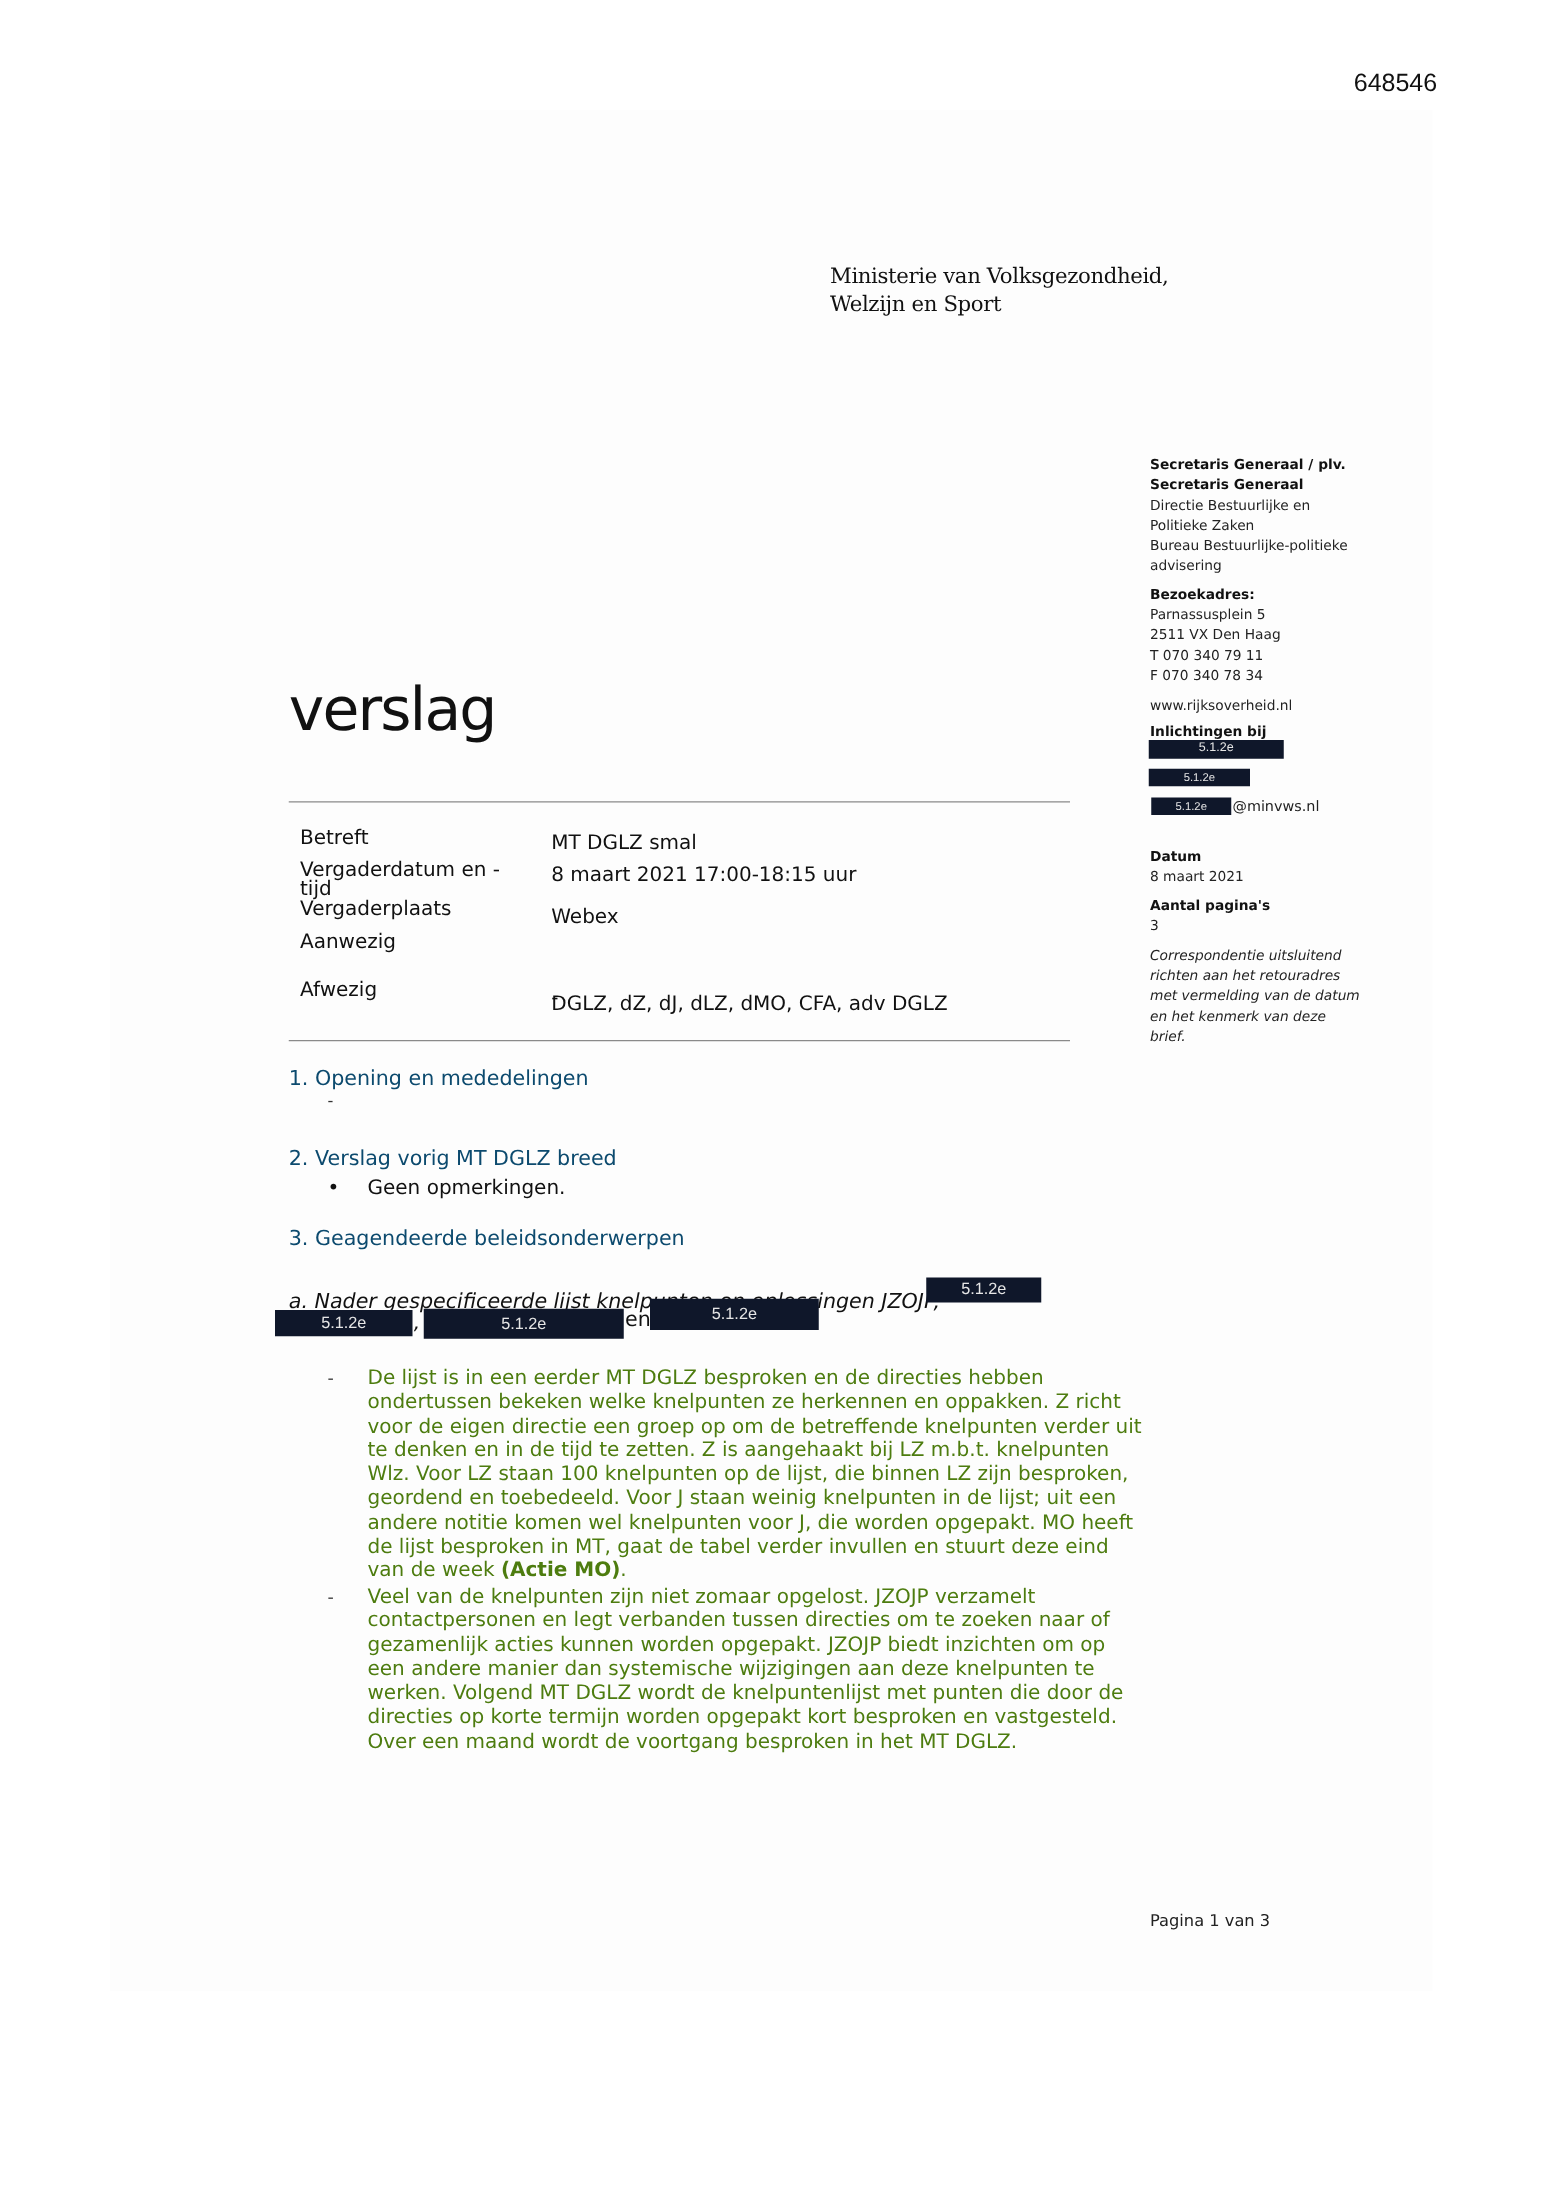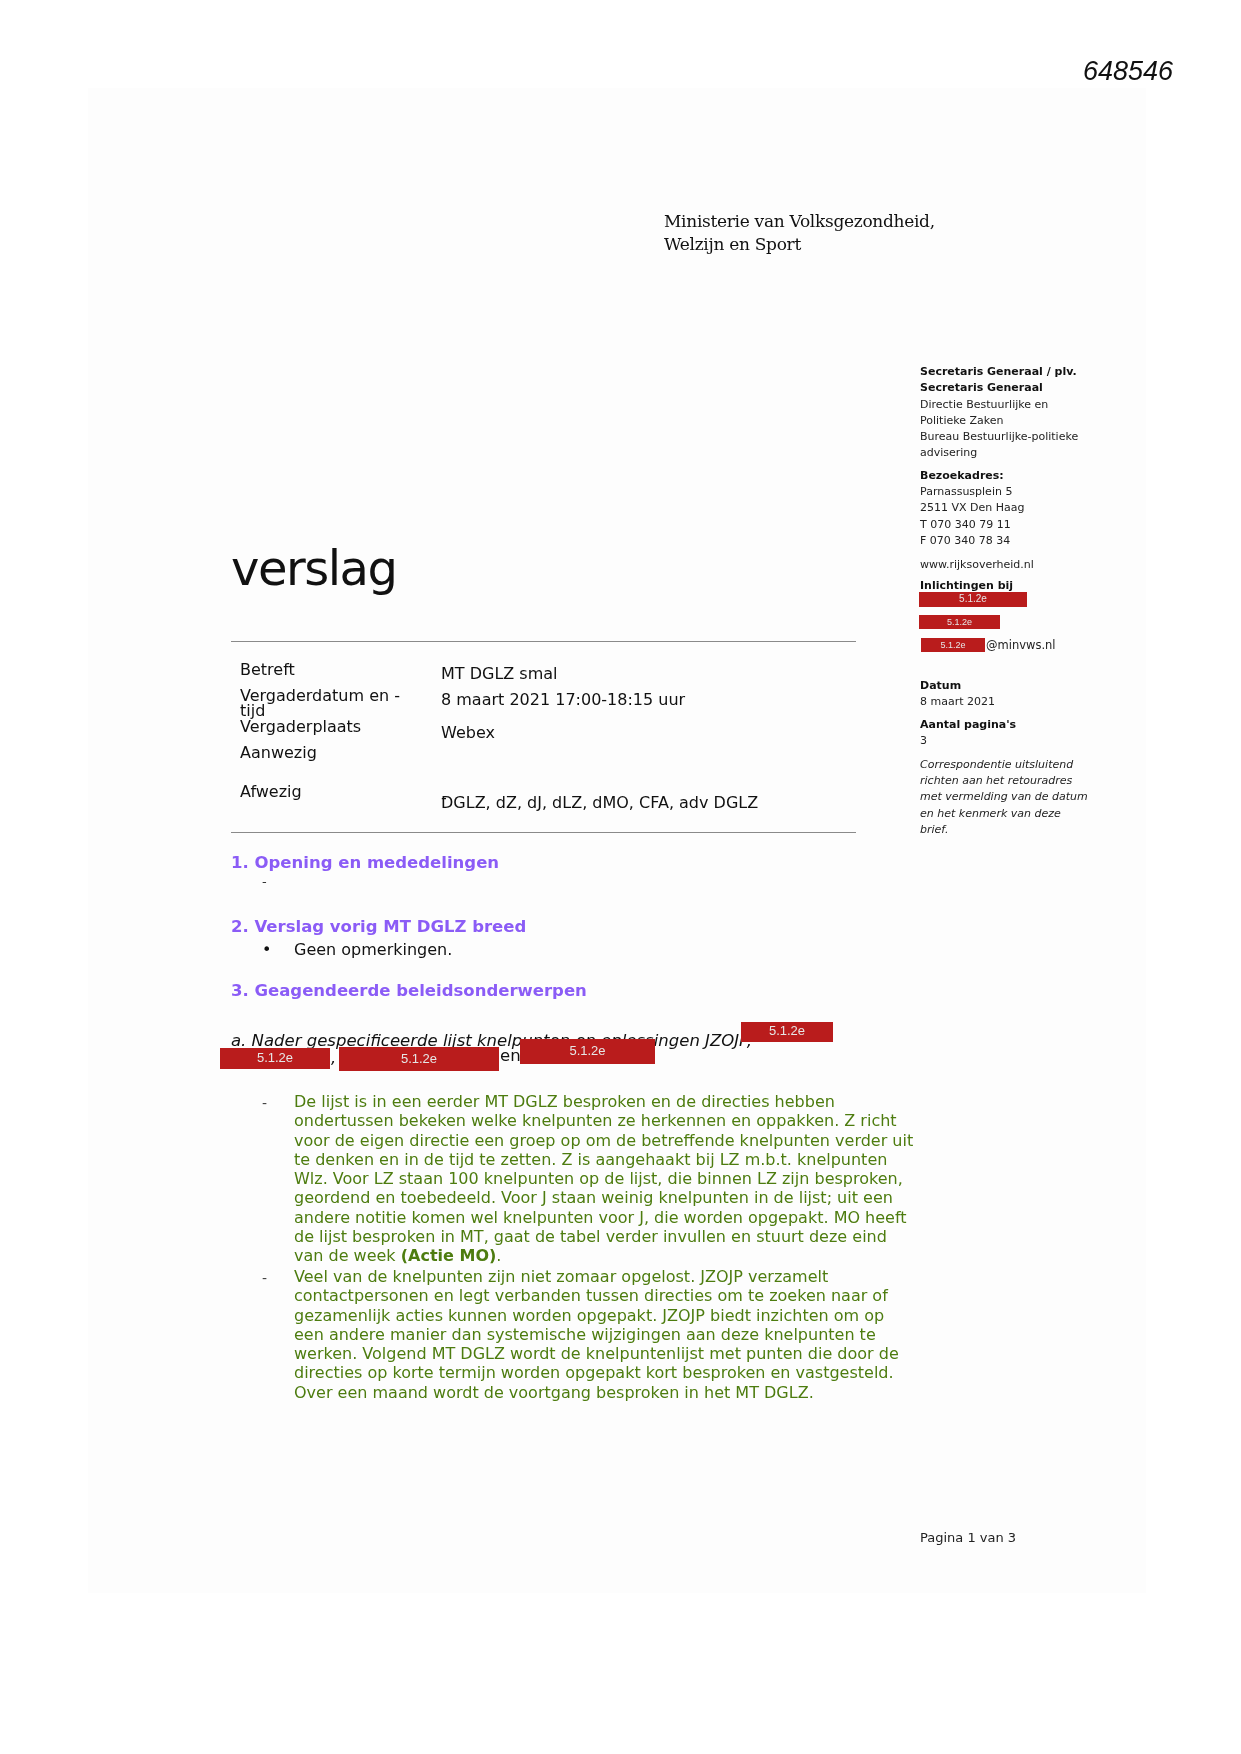--- a/index.html
+++ b/index.html
@@ -7,51 +7,51 @@
       width: 1241px; height: 1754px; position: relative; overflow: hidden;
       background: #ffffff; color: #111;
       font-family: "DejaVu Sans", sans-serif;
     }
     .page-bg {
       position: absolute; left: 88px; top: 88px; width: 1058px; height: 1505px;
       background: #fdfdfd;
     }
     .doc-id {
       position: absolute; left: 1083px; top: 56px;
-      font-family: "Liberation Sans", sans-serif; font-size: 27px; color: #111; font-style: italic;
+      font-family: "Liberation Sans", sans-serif; font-size: 20px; color: #111;
     }
     .ministry {
       position: absolute; left: 664px; top: 210px;
       font-family: "DejaVu Serif", serif; font-size: 17px; line-height: 23px; color: #111;
       letter-spacing: -0.3px;
     }
     .doc-type {
       position: absolute; left: 231px; top: 540px;
       font-family: "DejaVu Sans", sans-serif; font-size: 48px; color: #111;
       letter-spacing: -1.5px; font-weight: normal;
     }
     .rule { position: absolute; left: 231px; width: 625px; height: 0; border-top: 1.5px solid #8a8a8a; }
     .meta-table { position: absolute; left: 240px; top: 662px; width: 600px; font-size: 16px; }
     .meta-row { position: absolute; left: 0; width: 600px; }
     .meta-label { position: absolute; left: 0; width: 190px; line-height: 15px; }
     .meta-value { position: absolute; left: 201px; white-space: nowrap; }
 
     .section-h {
-      position: absolute; left: 231px; font-weight: bold; font-size: 16.5px; color: #8b5cf6;
+      position: absolute; left: 231px; font-weight: normal; font-size: 16.5px; color: #0c4a6e;
     }
     .dash-sm { position: absolute; left: 262px; font-size: 13px; color: #333; }
     .bullet-row { position: absolute; left: 262px; font-size: 16px; }
     .bullet-row .dot { display: inline-block; width: 32px; }
 
     .sub-h {
       position: absolute; left: 231px; top: 1031px; font-style: italic; font-size: 16.5px; color: #111;
       white-space: nowrap;
     }
     .redact {
-      position: absolute; background: #b91c1c; color: #e6e6e6;
+      position: absolute; background: #0f172a; color: #e6e6e6;
       font-family: "Liberation Sans", sans-serif; text-align: center;
     }
     .para {
       position: absolute; left: 294px; width: 620px; font-size: 16px; line-height: 19.3px; color: #4d7c0f;
     }
     .para-dash { position: absolute; left: 262px; font-size: 14px; color: #444; }
 
     .sidebar {
       position: absolute; left: 920px; top: 364px; width: 210px;
       font-family: "DejaVu Sans", sans-serif; font-size: 11px; line-height: 16.3px; color: #222;

